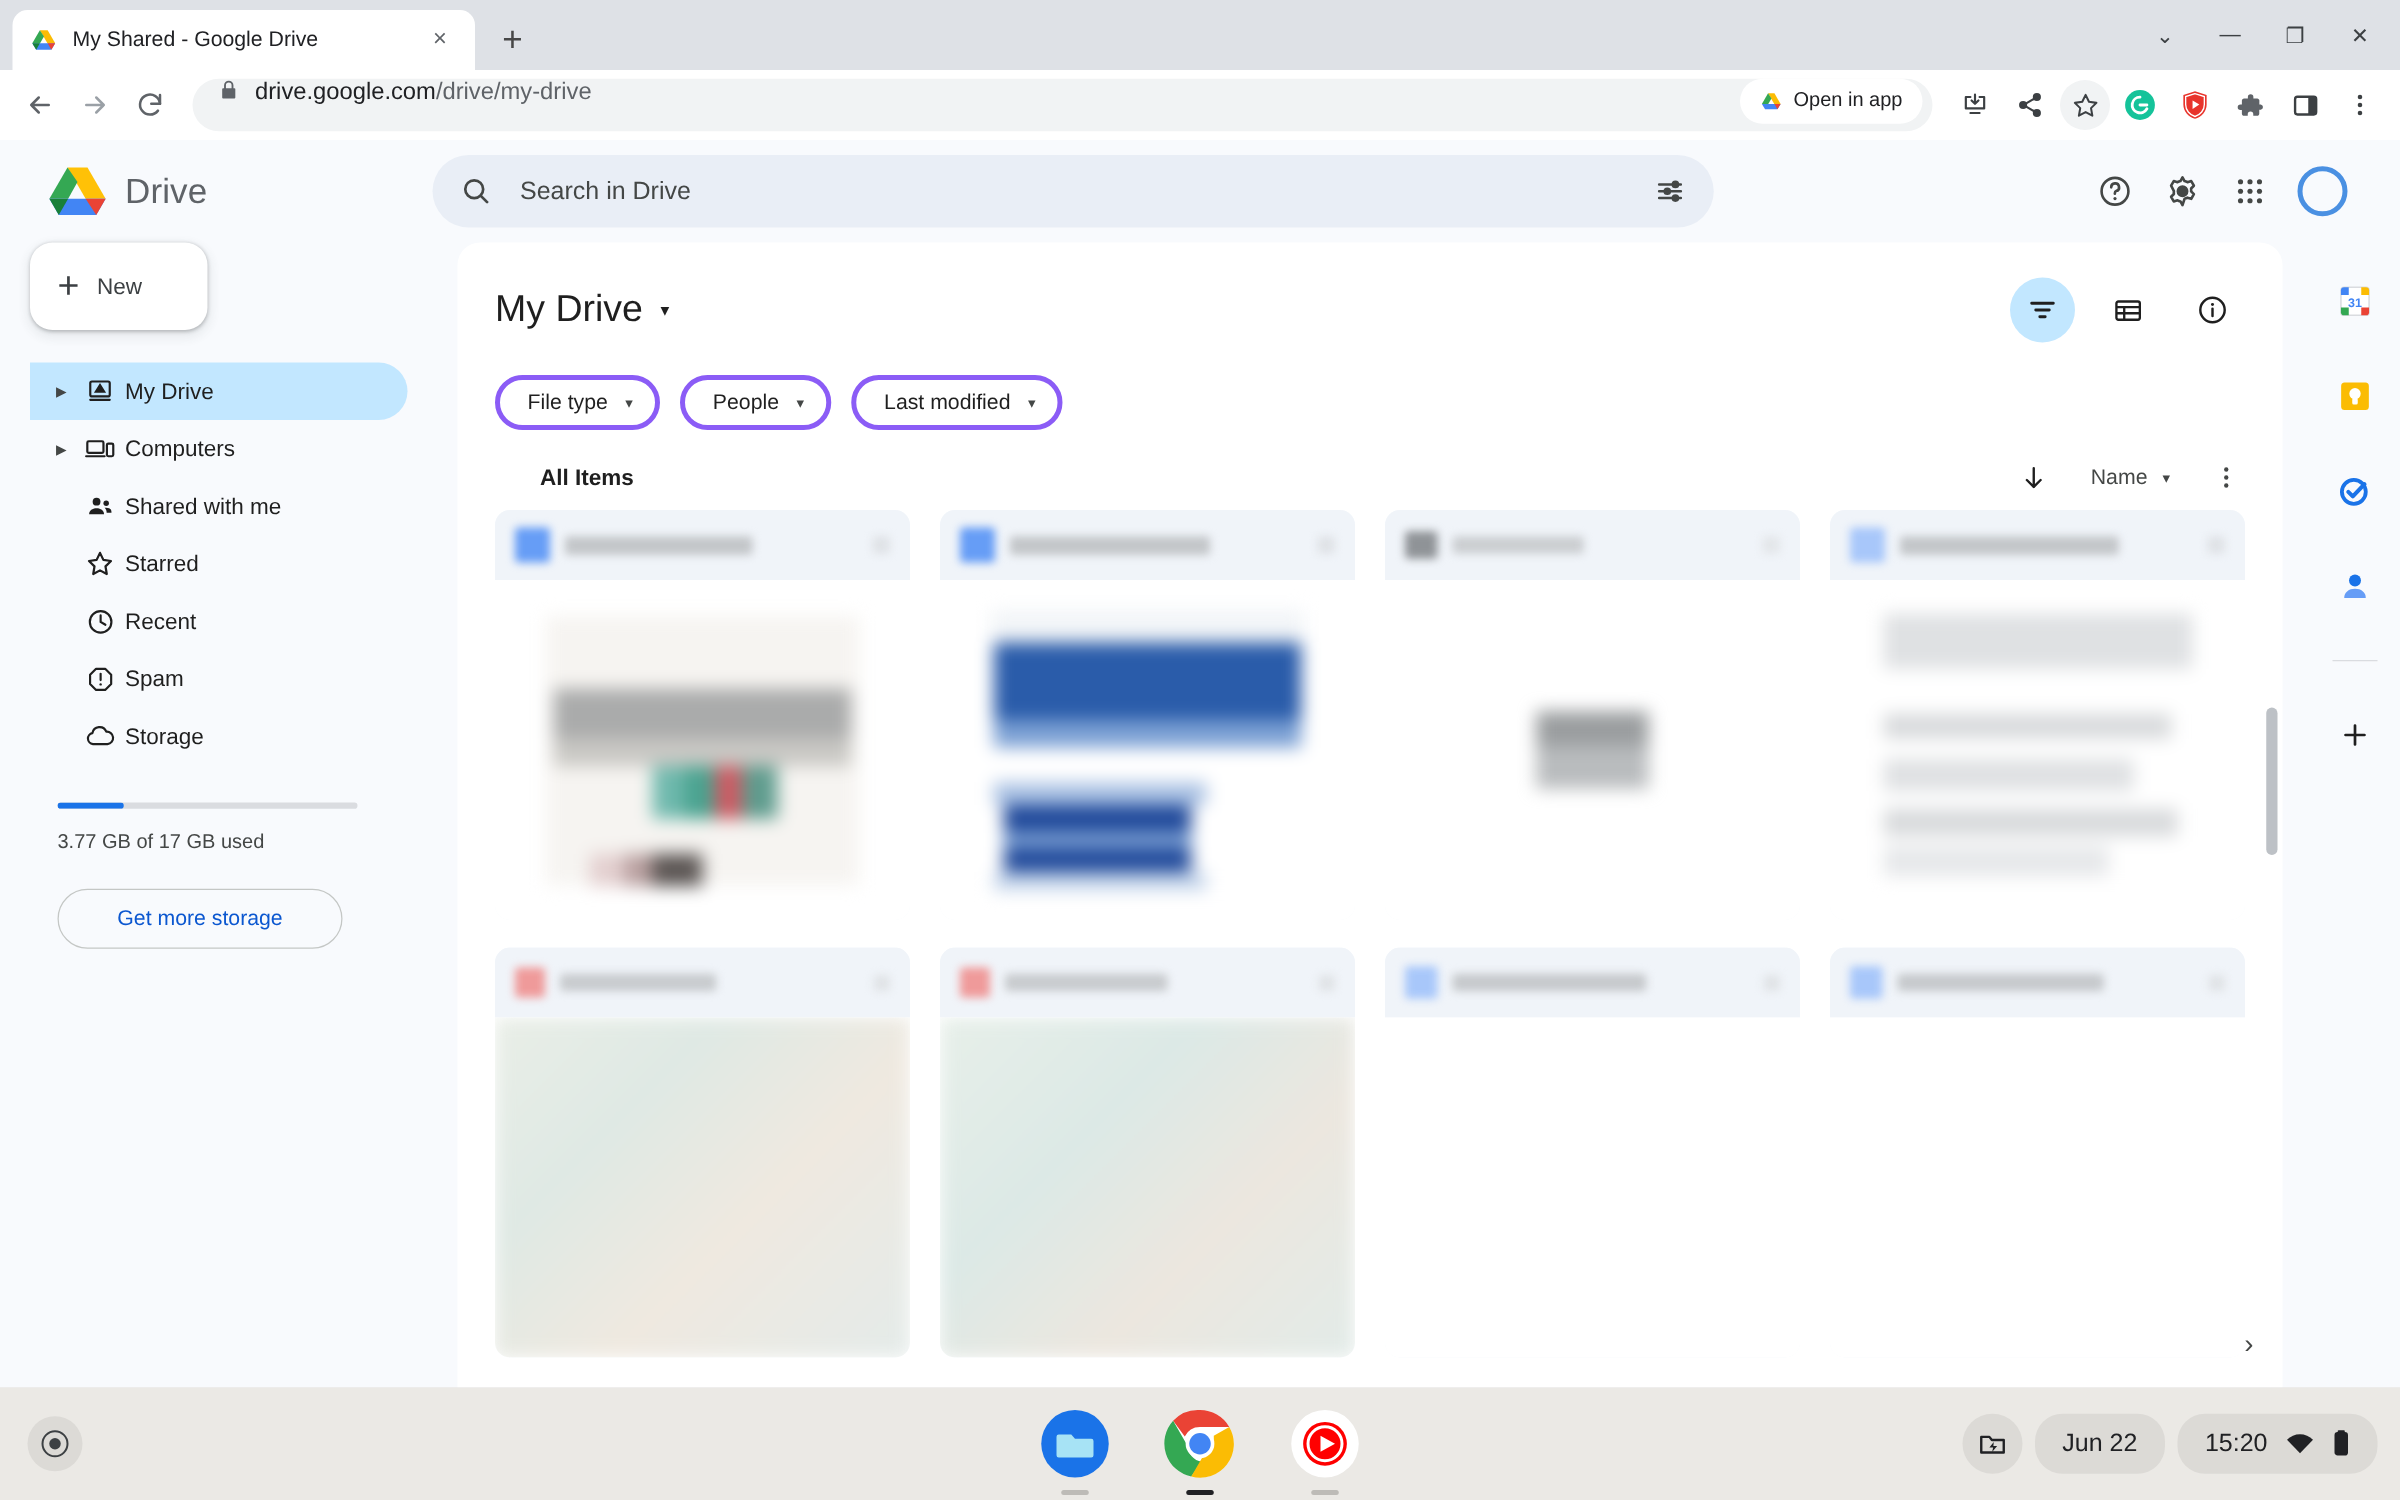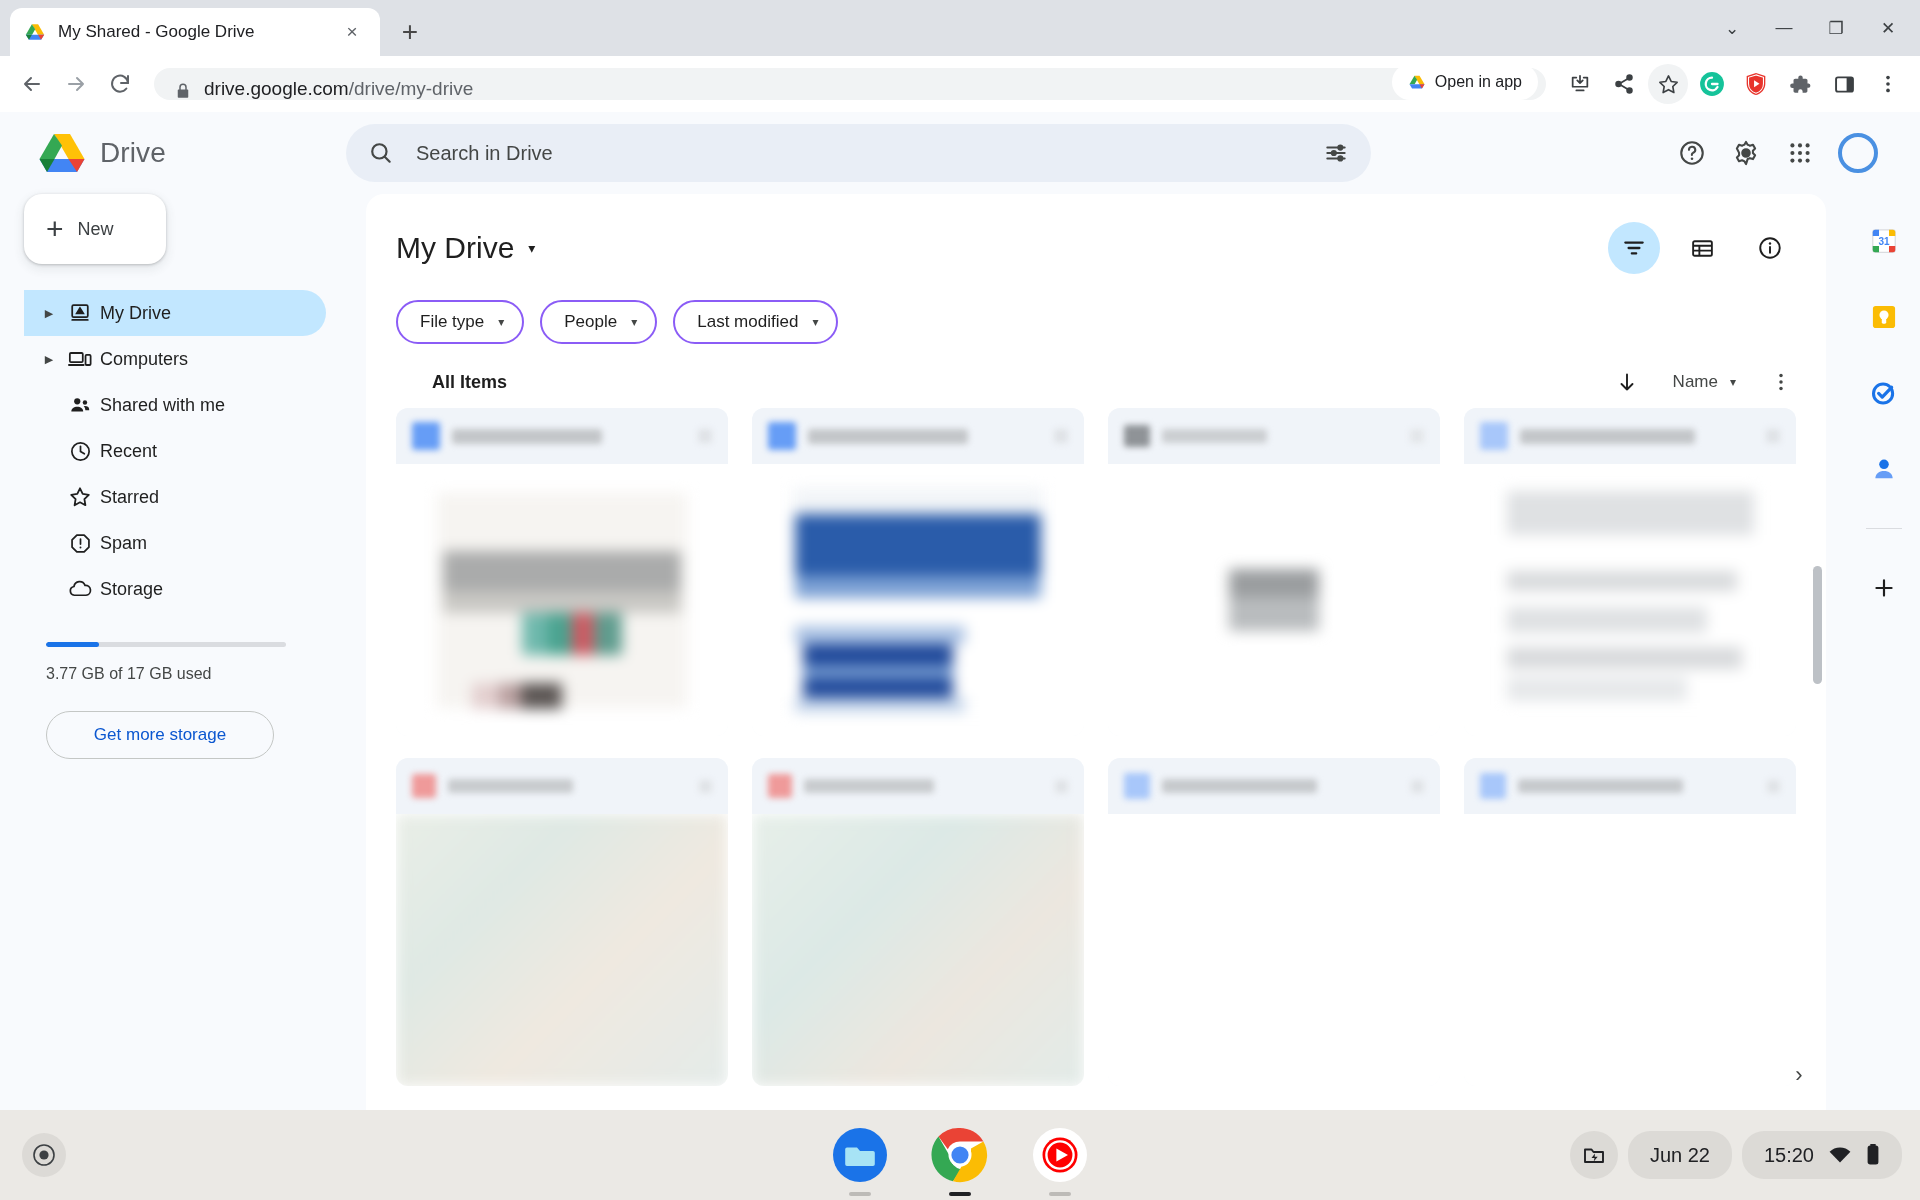--- a/index.html
+++ b/index.html
@@ -27,22 +27,22 @@
             display: flex; align-items: center; justify-content: center;
             font-size: 28px; color: #474747; font-weight: 300; }
   .winctl { position: absolute; right: 8px; top: 8px; display: flex; align-items: center; gap: 4px; }
   .winctl div { width: 48px; height: 40px; display: flex; align-items: center; justify-content: center;
                 color: #3c4043; font-size: 17px; }
   
   .toolbar { height: 56px; background: #fff; display: flex; align-items: center; padding: 0 12px; gap: 4px; }
   .tb-icon { width: 40px; height: 40px; border-radius: 50%; display: flex; align-items: center;
              justify-content: center; color: #5f6368; flex: none; }
   .omnibox {
-    flex: 1; height: 32px; background: #f1f3f4; border-radius: 21px;
-    display: flex; align-items: flex-end; padding: 0 8px 0 20px; margin: 0 10px;
+    flex: 1; height: 42px; background: #f1f3f4; border-radius: 21px;
+    display: flex; align-items: flex-start; padding: 0 8px 0 20px; margin: 0 10px;
     gap: 12px; min-width: 0;
   }
   .omnibox-url { font-size: 19px; color: #202124; white-space: nowrap; flex: 1; min-width: 0; overflow: hidden; }
   .omnibox-url .path { color: #5f6368; }
   .open-in-app {
     background: #fff; border-radius: 18px; height: 36px; display: flex; align-items: center;
     gap: 9px; padding: 0 16px; font-size: 16px; color: #202124; white-space: nowrap;
   }
   
   .drive { flex: 1; background: #f8fafd; display: flex; flex-direction: column; overflow: hidden; }
@@ -98,21 +98,21 @@
   }
   .main-title-row { display: flex; align-items: center; padding: 28px 30px 0 30px; }
   .page-title { font-size: 30px; color: #1f1f1f; }
   .title-caret { margin-left: 14px; font-size: 14px; color: #1f1f1f; }
   .view-ctrls { margin-left: auto; display: flex; align-items: center; gap: 16px; }
   .vc-btn { width: 52px; height: 52px; border-radius: 50%; display: flex; align-items: center;
             justify-content: center; color: #1f1f1f; }
   .vc-btn.active { background: #c2e7ff; }
   .chips { display: flex; gap: 16px; padding: 26px 30px 0 30px; }
   .chip {
-    height: 44px; border: 2px solid #8b5cf6; border-radius: 22px; display: flex;
+    height: 44px; border: 4px solid #8b5cf6; border-radius: 22px; display: flex;
     align-items: center; gap: 14px; padding: 0 18px 0 22px; font-size: 17px; color: #1f1f1f;
     white-space: nowrap;
   }
   .chip .cc { font-size: 12px; color: #444746; }
   .allitems-row { display: flex; align-items: center; padding: 26px 34px 0 30px; }
   .allitems-label { font-size: 18px; color: #1f1f1f; font-weight: bold; margin-left: 36px; }
   .sort-ctrls { margin-left: auto; display: flex; align-items: center; gap: 34px; }
   .sort-name { font-size: 17px; color: #444746; display: flex; align-items: center; gap: 12px; }
   
   .grid-scroll { flex: 1; overflow: hidden; position: relative; padding: 14px 30px 0 30px; }
@@ -373,36 +373,36 @@
                 <circle cx="17.4" cy="9.3" r="2.4"></circle>
                 <path d="M17.4 13.2c2.6 0 4.6 1.3 4.6 3.5v.9h-4.2c0-1.7-.6-3.2-1.8-4.2z"></path>
               </svg>
           </span>
           <span class="nav-label">Shared with me</span>
         </div>
 
         <div class="nav-item">
           <span class="caret"></span>
           <span class="nav-icon">
+            <svg width="24" height="24" viewBox="0 0 24 24" fill="none" stroke="#1f1f1f" stroke-width="1.8" stroke-linejoin="round">
+                <path d="m12 3.3 2.7 5.6 6.1.9-4.4 4.3 1 6.1-5.4-2.9-5.4 2.9 1-6.1-4.4-4.3 6.1-.9z"></path>
+              </svg>
+          </span>
+          <span class="nav-label">Starred</span>
+        </div>
+
+        <div class="nav-item">
+          <span class="caret"></span>
+          <span class="nav-icon">
             <svg width="23" height="23" viewBox="0 0 24 24" fill="none" stroke="#1f1f1f" stroke-width="1.8">
                 <circle cx="12" cy="12" r="9"></circle>
                 <path d="M12 6.6V12l4 2.4" stroke-linecap="round"></path>
               </svg>
           </span>
           <span class="nav-label">Recent</span>
-        </div>
-
-        <div class="nav-item">
-          <span class="caret"></span>
-          <span class="nav-icon">
-            <svg width="24" height="24" viewBox="0 0 24 24" fill="none" stroke="#1f1f1f" stroke-width="1.8" stroke-linejoin="round">
-                <path d="m12 3.3 2.7 5.6 6.1.9-4.4 4.3 1 6.1-5.4-2.9-5.4 2.9 1-6.1-4.4-4.3 6.1-.9z"></path>
-              </svg>
-          </span>
-          <span class="nav-label">Starred</span>
         </div>
 
         <div class="nav-item">
           <span class="caret"></span>
           <span class="nav-icon">
             <svg width="23" height="23" viewBox="0 0 24 24" fill="none" stroke="#1f1f1f" stroke-width="1.8" stroke-linejoin="round">
                 <path d="M8.2 3.2h7.6l5 5v7.6l-5 5H8.2l-5-5V8.2z"></path>
                 <path d="M12 7.4v5.2" stroke-linecap="round"></path>
                 <circle cx="12" cy="16.2" r="1" fill="#1f1f1f" stroke="none"></circle>
               </svg>

